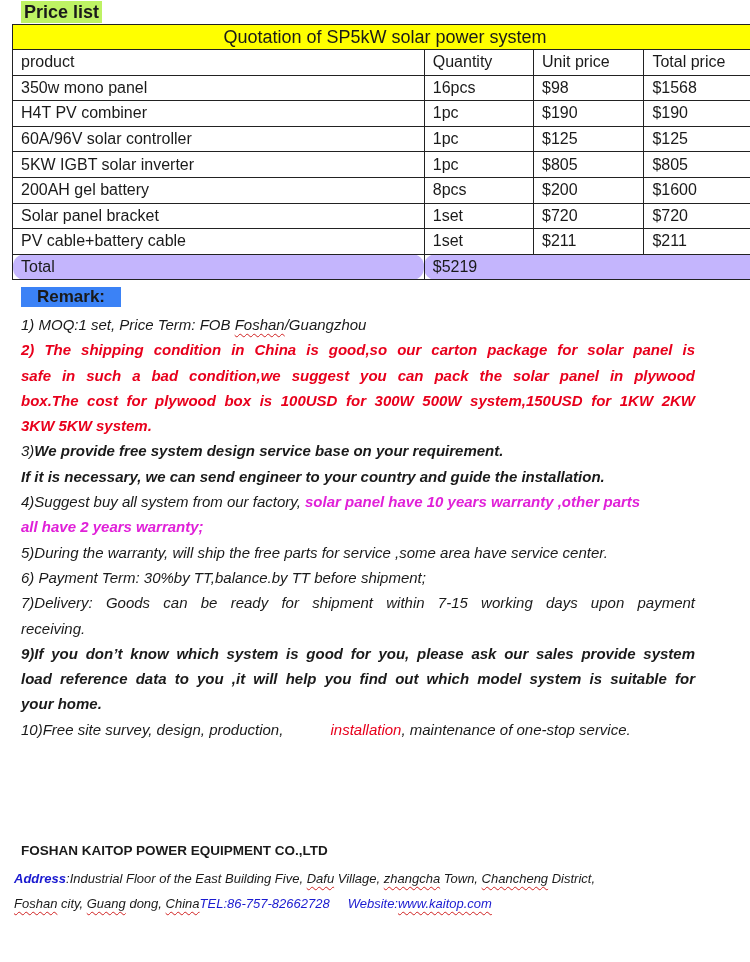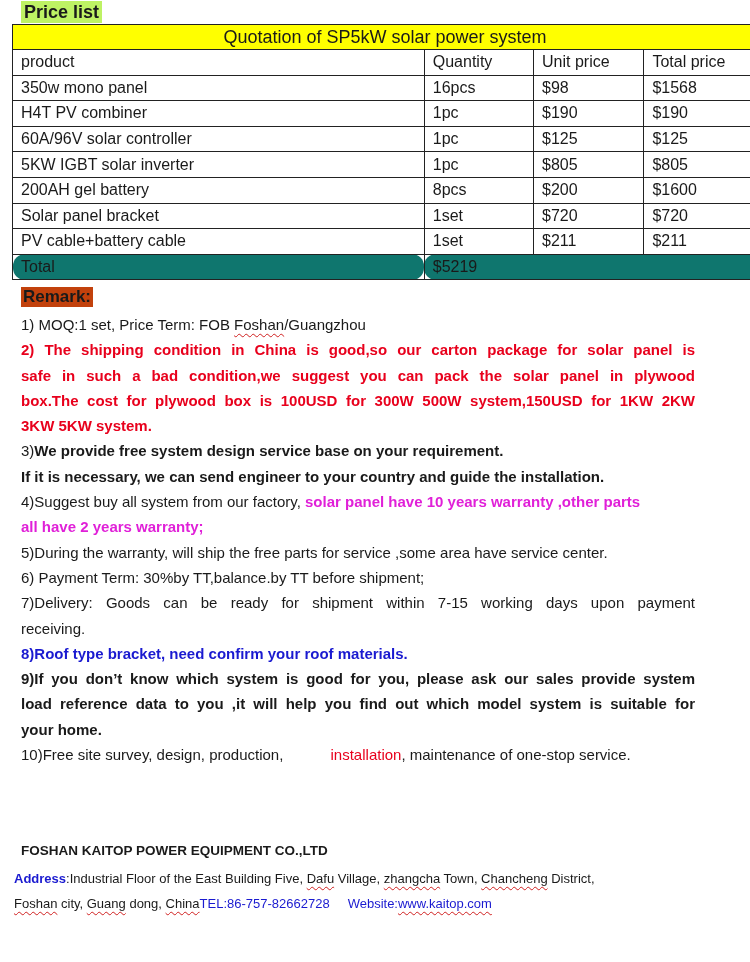--- a/index.html
+++ b/index.html
@@ -4,26 +4,26 @@
 <style>
   html, body { margin: 0; padding: 0; background: #ffffff; }
   body { width: 750px; height: 962px; position: relative; overflow: hidden;
          font-family: "Liberation Sans", sans-serif; color: #1a1a1a; }
   .title-hl { position: absolute; left: 21px; top: 1px; font-size: 18px; font-weight: bold;
               background: #bef264; padding: 0 3px; line-height: 22px; }
   table.quote { position: absolute; left: 12px; top: 24px; width: 746px;
                 border-collapse: collapse; font-size: 16px; }
   table.quote td { border: 1.5px solid #222; padding: 0 8px 0 8px; height: 24.6px; line-height: 22px; }
   table.quote tr.head td { background: #ffff00; text-align: center; font-size: 18px; height: 24px; }
-  table.quote tr.total td { background: #0f766e; border-radius: 12px; }
+  table.quote tr.total td { background: #c4b5fd; border-radius: 12px; }
   col.c1 { width: 388px; } col.c2 { width: 103px; } col.c3 { width: 104px; } col.c4 { width: 107px; }
   .remark-hl { position: absolute; left: 21px; top: 287px; font-size: 17px; font-weight: bold;
-               background: #c2410c; line-height: 20px; padding: 0 2px; }
+               background: #3b82f6; line-height: 20px; padding: 0 16px; }
   .remarks { position: absolute; left: 21px; top: 312px; width: 674px; font-size: 15px; }
-  .line { height: 25.3px; line-height: 25.3px; white-space: nowrap; }
+  .line { height: 25.3px; line-height: 25.3px; white-space: nowrap; font-style: italic; }
   .just { text-align: justify; text-align-last: justify; white-space: normal; }
   .red { color: #e8001c; font-weight: bold; }
   .bold { font-weight: bold; }
   .magenta { color: #e020d8; font-weight: bold; }
   .blue { color: #1a1ad0; font-weight: bold; }
   .redtxt { color: #e8001c; padding-left: 43px; }
   .squig { text-decoration: underline wavy #d02020; text-decoration-thickness: 1px; text-underline-offset: 3px; }
   .company { position: absolute; left: 21px; top: 843px; font-size: 13.5px; font-weight: bold; }
   .addr { position: absolute; left: 14px; top: 866px; font-size: 13px; width: 690px; }
   .addr .line { height: 25px; line-height: 25px; }
@@ -110,21 +110,20 @@
   <div class="line just red">box.The cost for plywood box is 100USD for 300W 500W system,150USD for 1KW 2KW</div>
   <div class="line red">3KW 5KW system.</div>
   <div class="line"><span>3)</span><span class="bold">We provide free system design service base on your requirement.</span></div>
   <div class="line bold">If it is necessary, we can send engineer to your country and guide the installation.</div>
   <div class="line"><span>4)Suggest buy all system from our factory, </span><span class="magenta">solar panel have 10 years warranty ,other parts</span></div>
   <div class="line magenta">all have 2 years warranty;</div>
   <div class="line">5)During the warranty, will ship the free parts for service ,some area have service center.</div>
   <div class="line">6) Payment Term: 30%by TT,balance.by TT before shipment;</div>
   <div class="line just">7)Delivery: Goods can be ready for shipment within 7-15 working days upon payment</div>
   <div class="line">receiving.</div>
-  <div class="line blue">8)Roof type bracket, need confirm your roof materials.</div>
   <div class="line just bold">9)If you don’t know which system is good for you, please ask our sales provide system</div>
   <div class="line just bold">load reference data to you ,it will help you find out which model system is suitable for</div>
   <div class="line bold">your home.</div>
   <div class="line"><span>10)Free site survey, design, production, </span><span class="redtxt">installation</span><span>, maintenance of one-stop service.</span></div>
 </div>
 
 <div class="company">FOSHAN KAITOP POWER EQUIPMENT CO.,LTD</div>
 
 <div class="addr">
   <div class="line"><span class="bluelbl">Address</span><span>:Industrial Floor of the East Building Five, </span><span class="squig">Dafu</span><span> Village, </span><span class="squig">zhangcha</span><span> Town, </span><span class="squig">Chancheng</span><span> District,</span></div>

